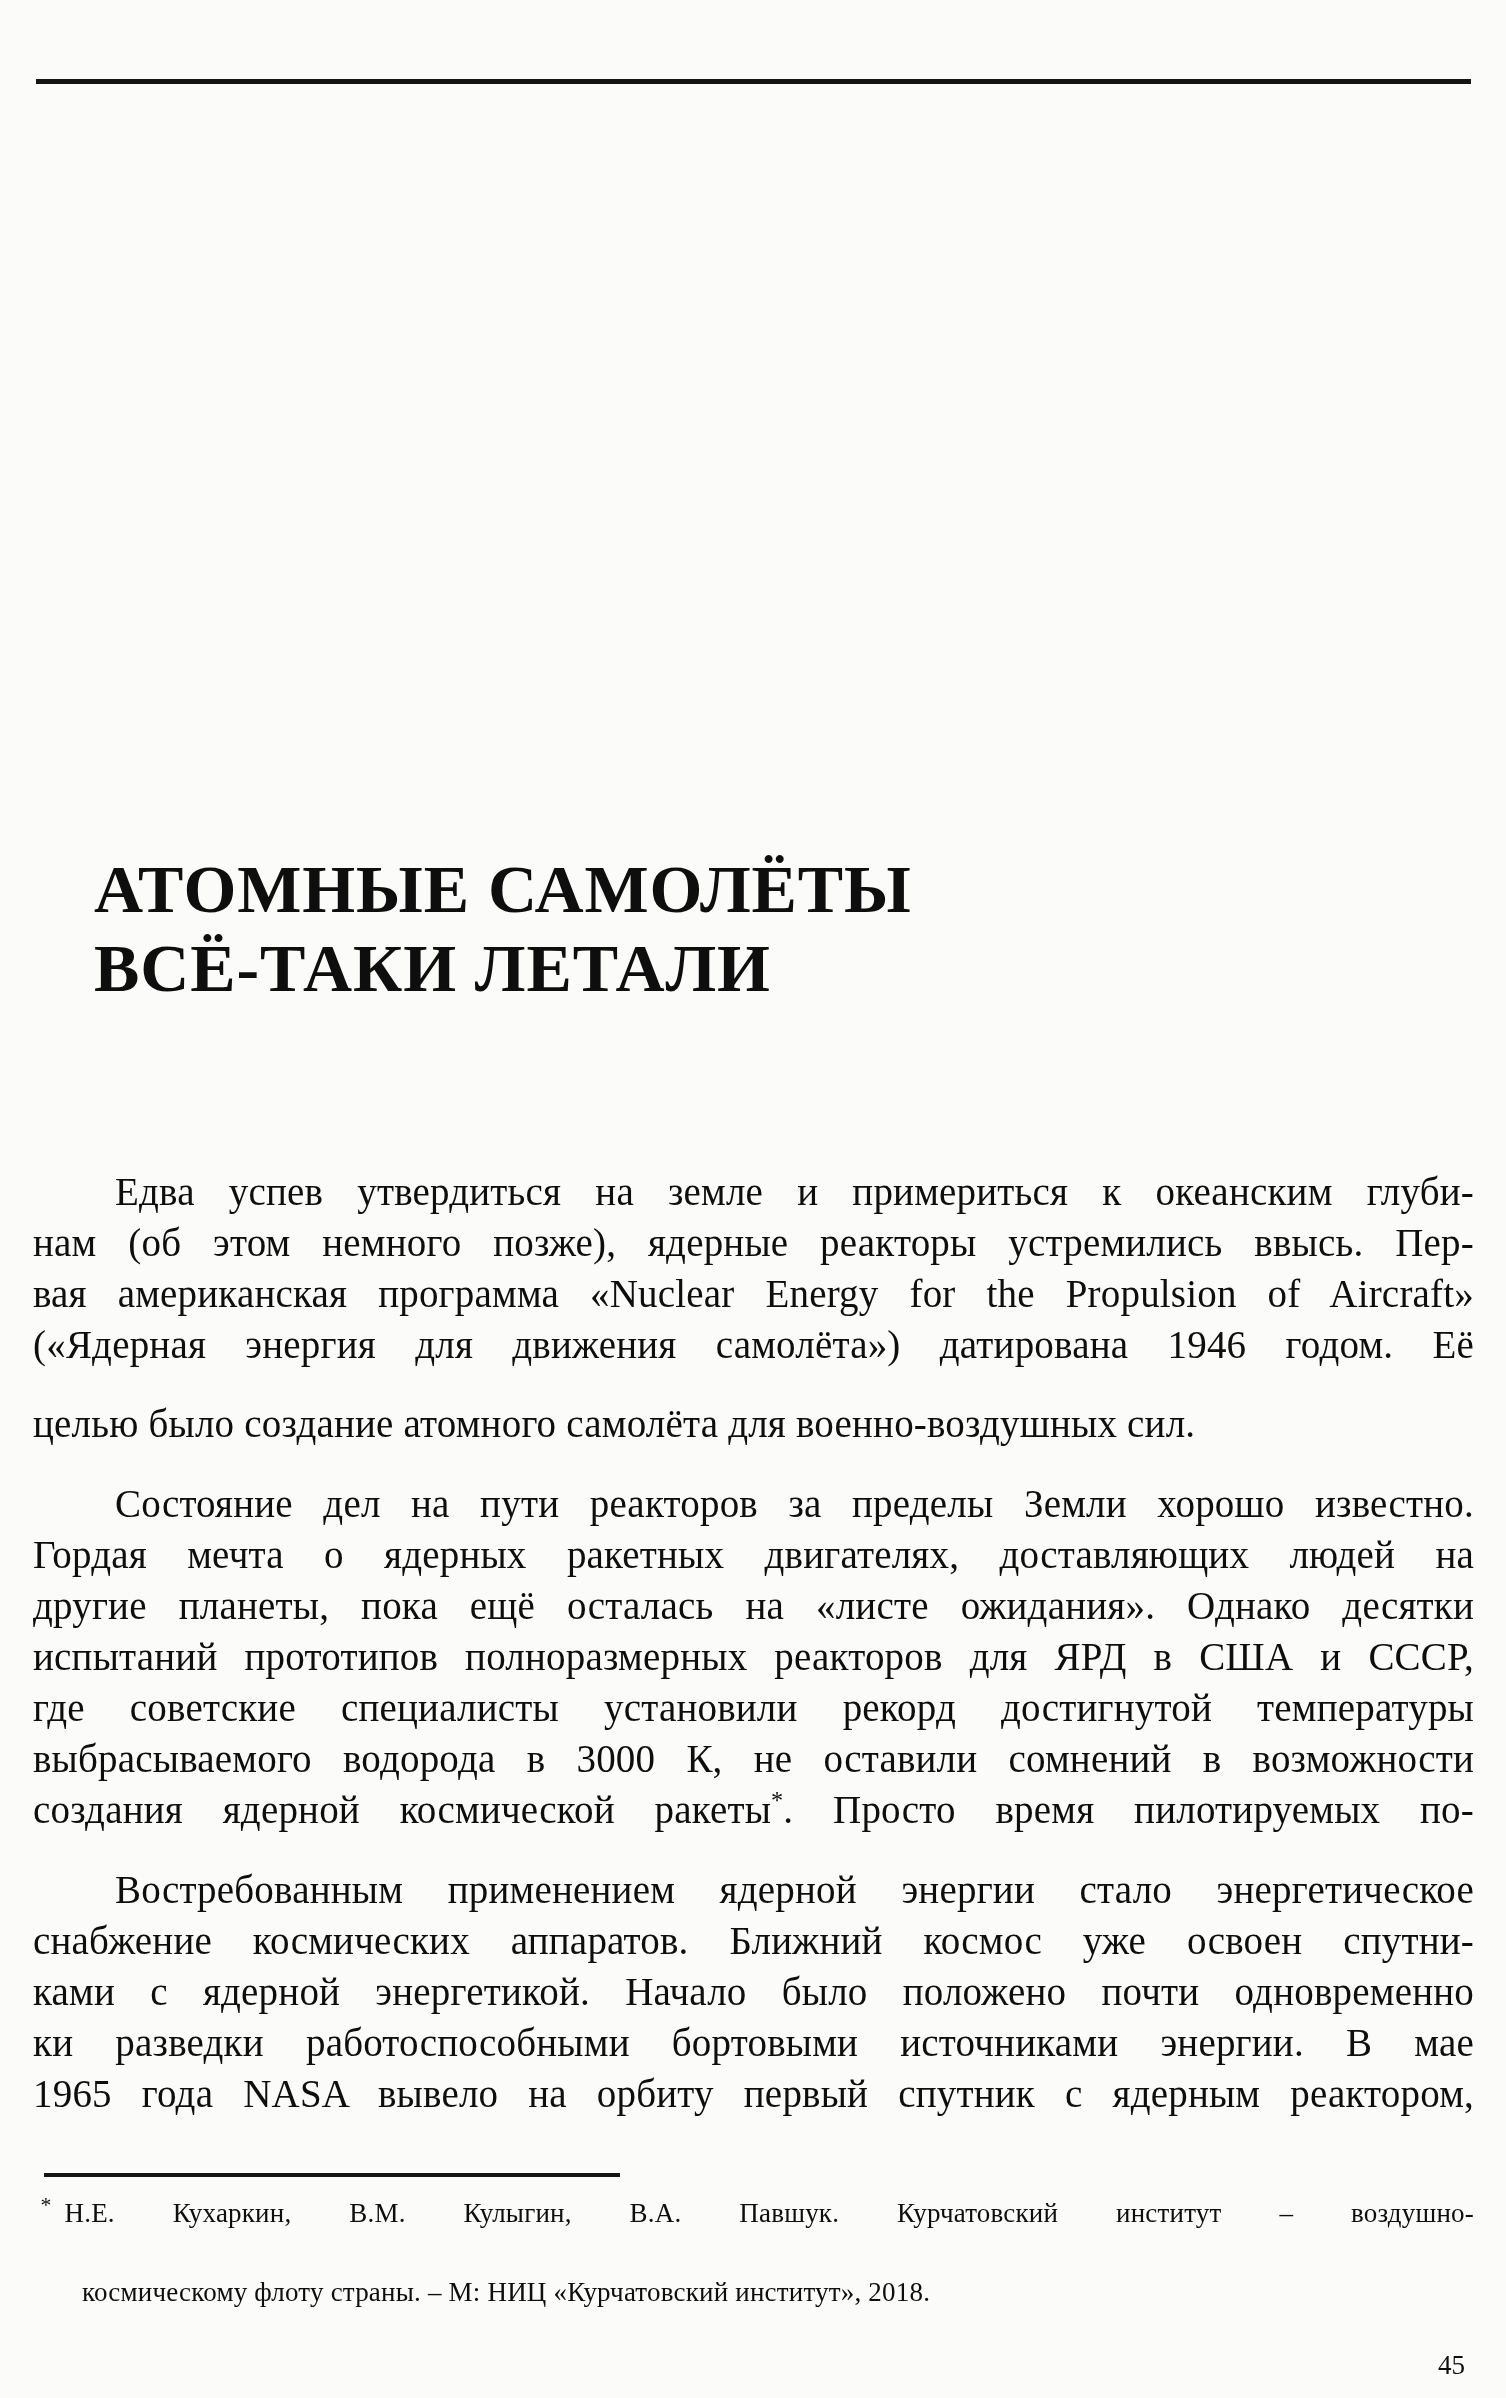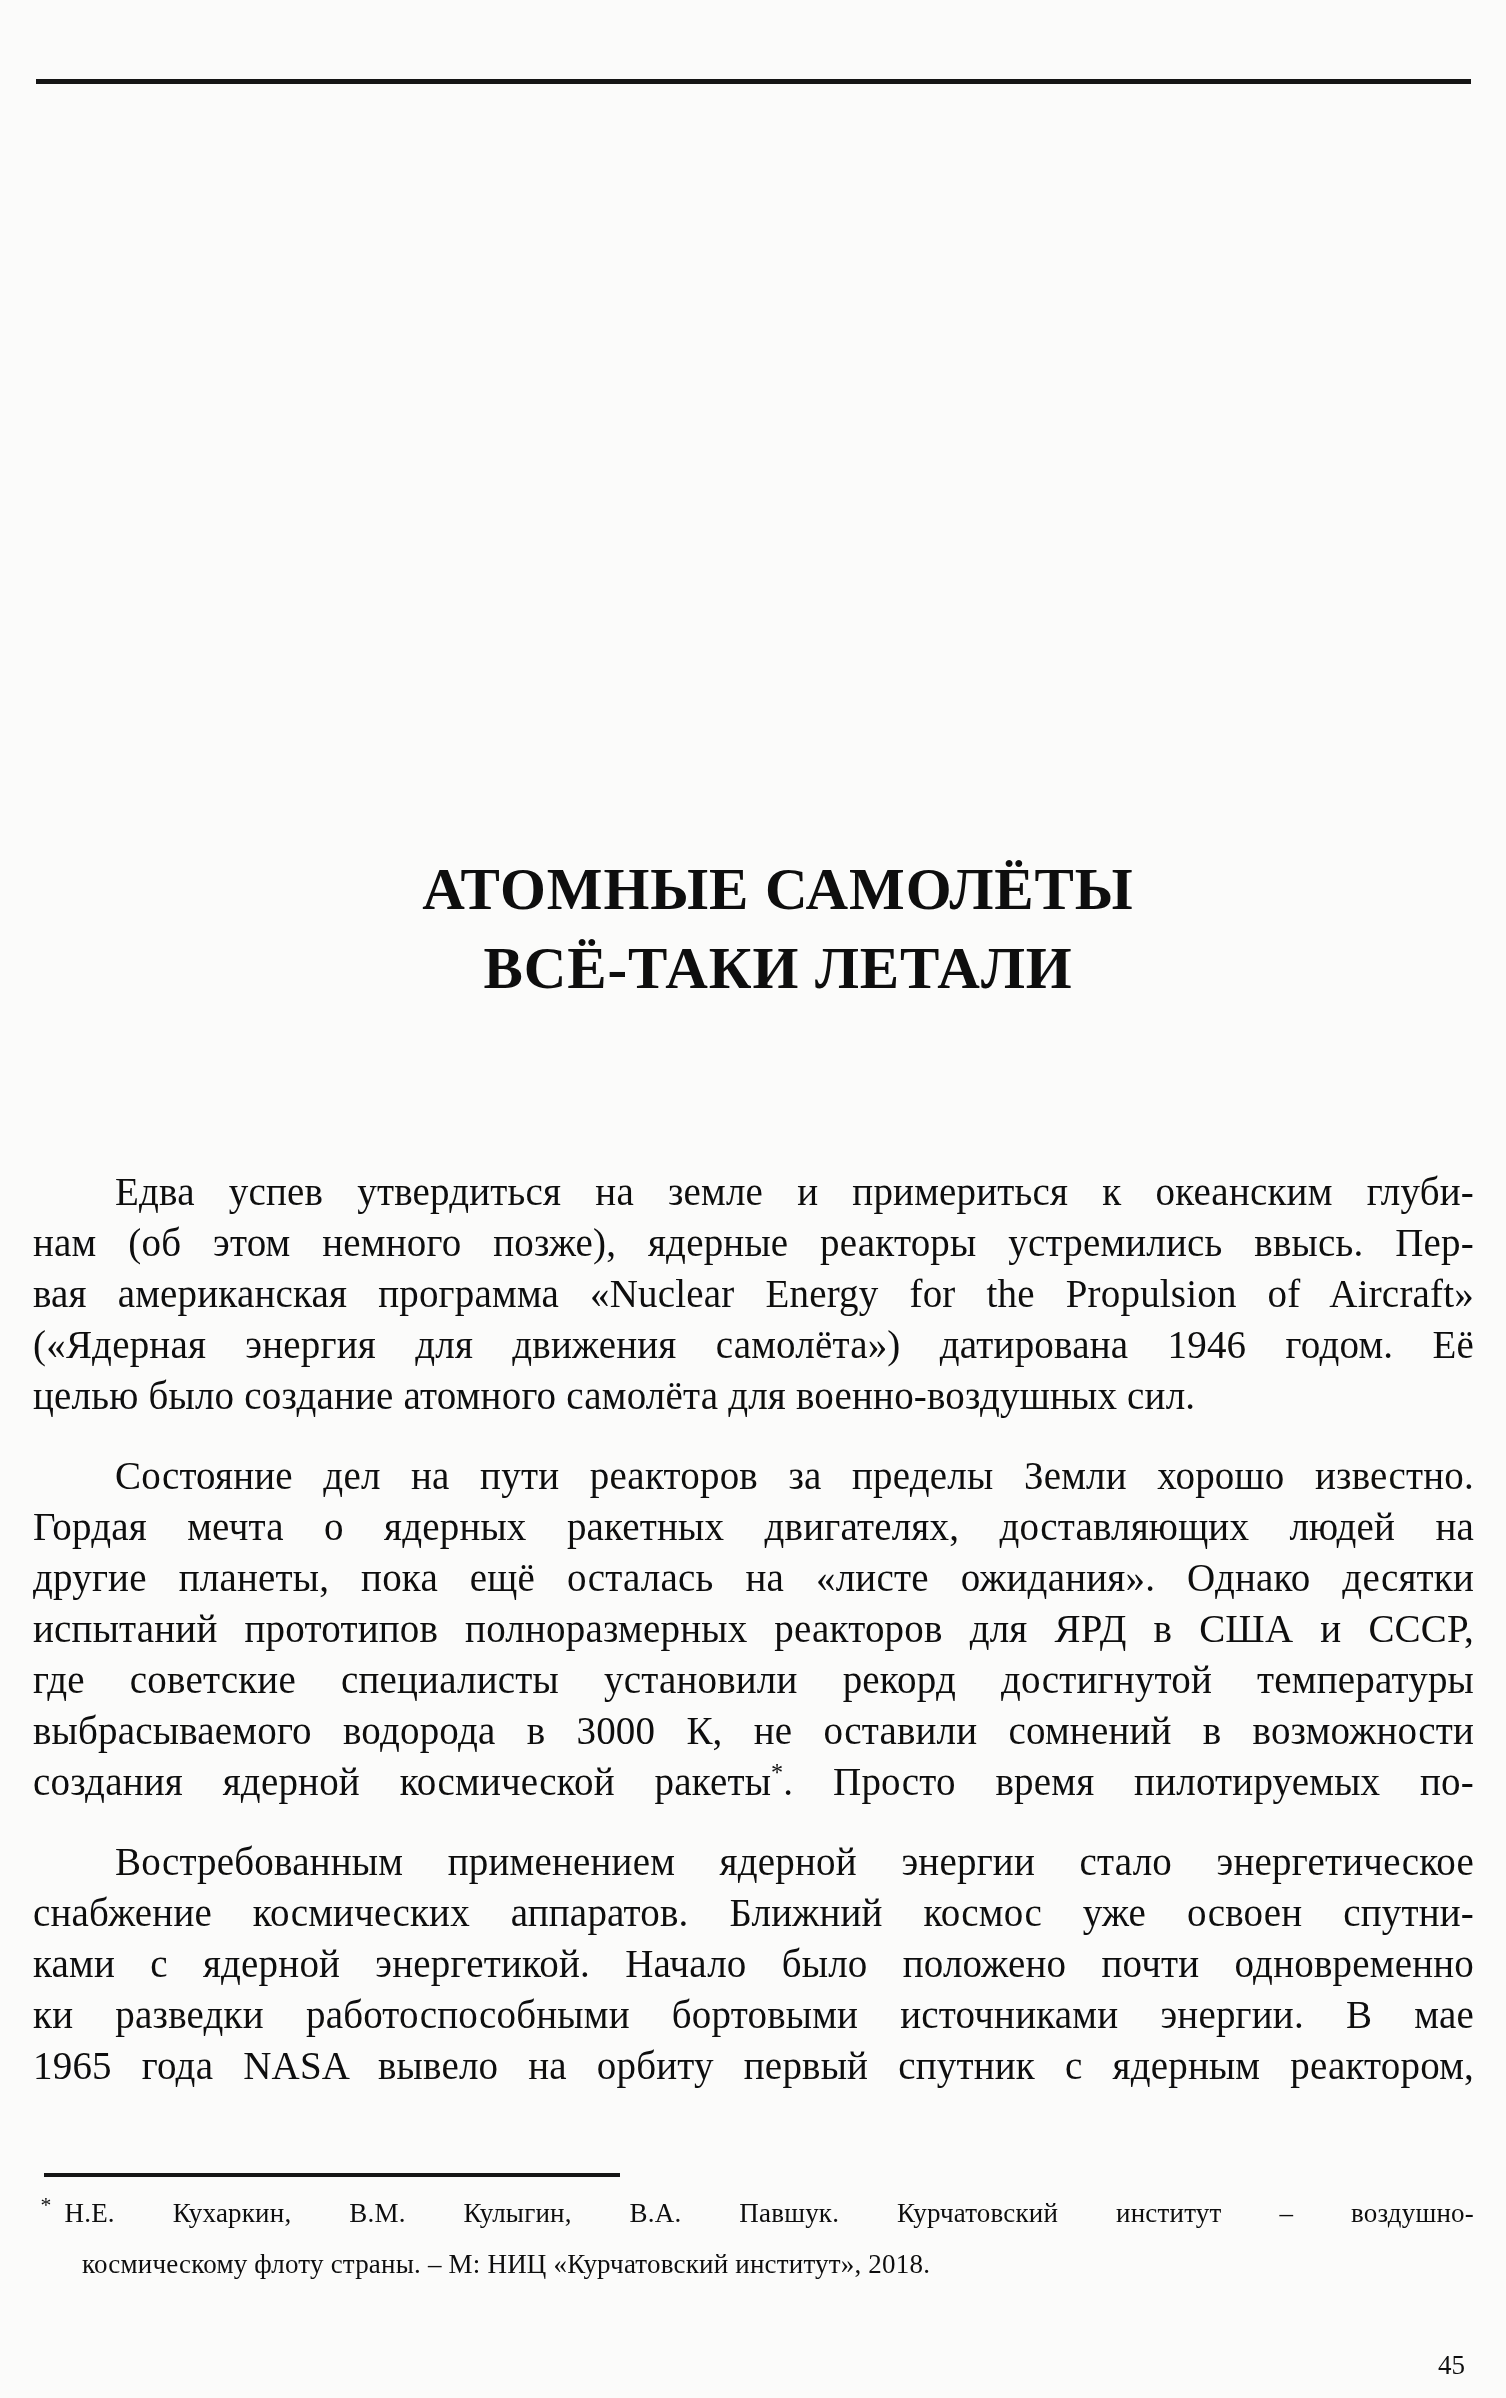--- a/index.html
+++ b/index.html
@@ -22,42 +22,42 @@
   .header-rule{
     position:absolute;
     left:36px; top:79px;
     width:1435px; height:4.7px;
     background:var(--rule);
   }
   .chapter-title{
     position:absolute;
     top:850px;
     left:94px; right:45px;
-    text-align:center;
+    text-align:left;
     font-weight:bold;
-    font-size:59px;
+    font-size:68px;
     line-height:79px;
     letter-spacing:0.9px;
     white-space:nowrap;
   }
   .body-text{
     position:absolute;
     left:33px; top:1137px;
     width:1441px;
     font-size:39px;
     line-height:51px;
     letter-spacing:0.2px;
   }
   .line{
     text-align:justify;
     text-align-last:justify;
     white-space:normal;
   }
   .line.indent{ text-indent:82px;margin-top:29px; }
-  .line.last{ text-align-last:left; }
+  .line.last{ text-align-last:left;margin-top:28px; }
   sup{
     font-size:0.62em;
     line-height:0;
     vertical-align:super;
   }
   .footnote-rule{
     position:absolute;
     left:44px; top:2173px;
     width:576px; height:3.8px;
     background:var(--rule);

